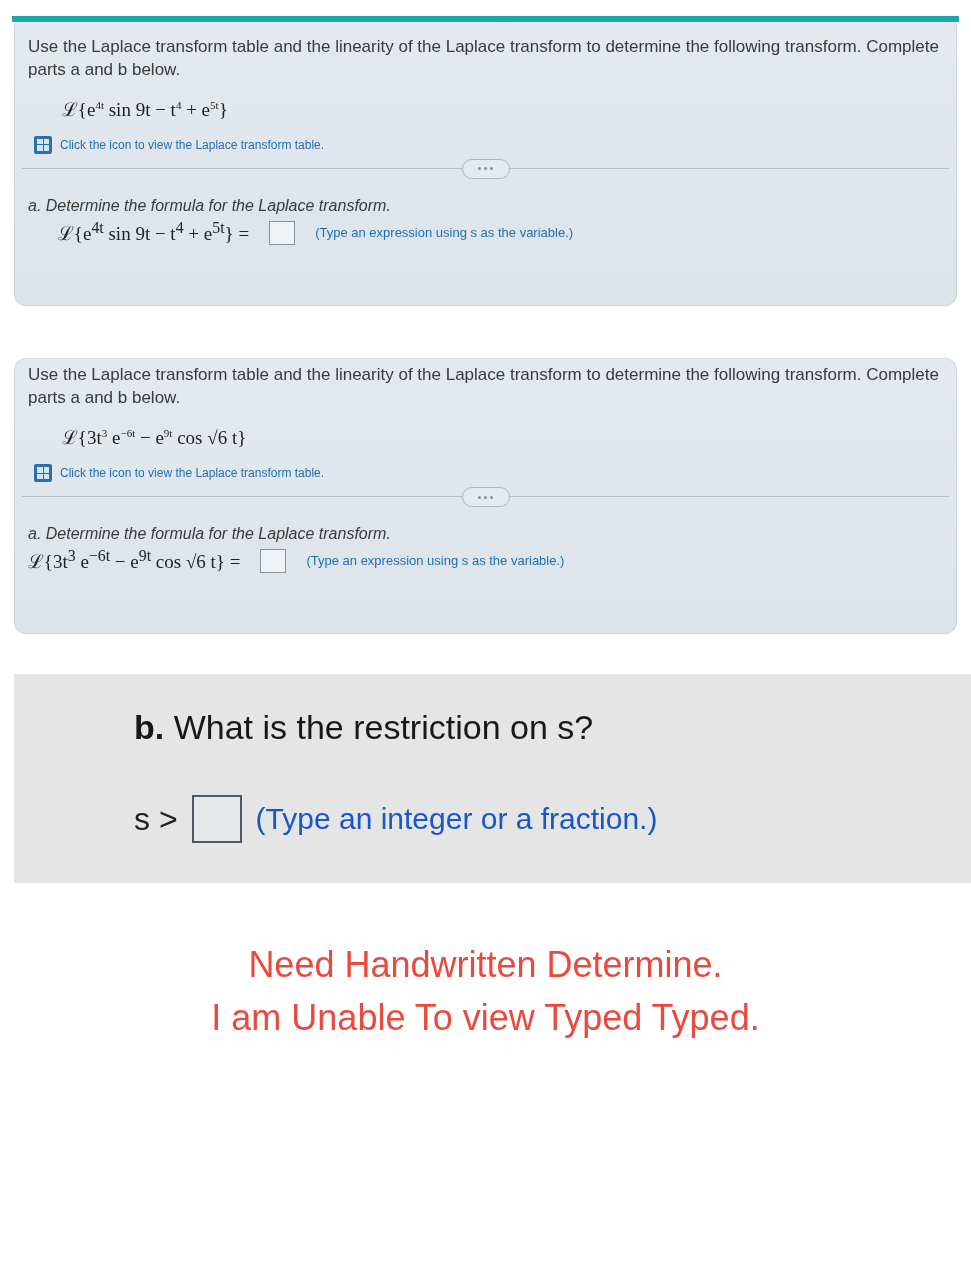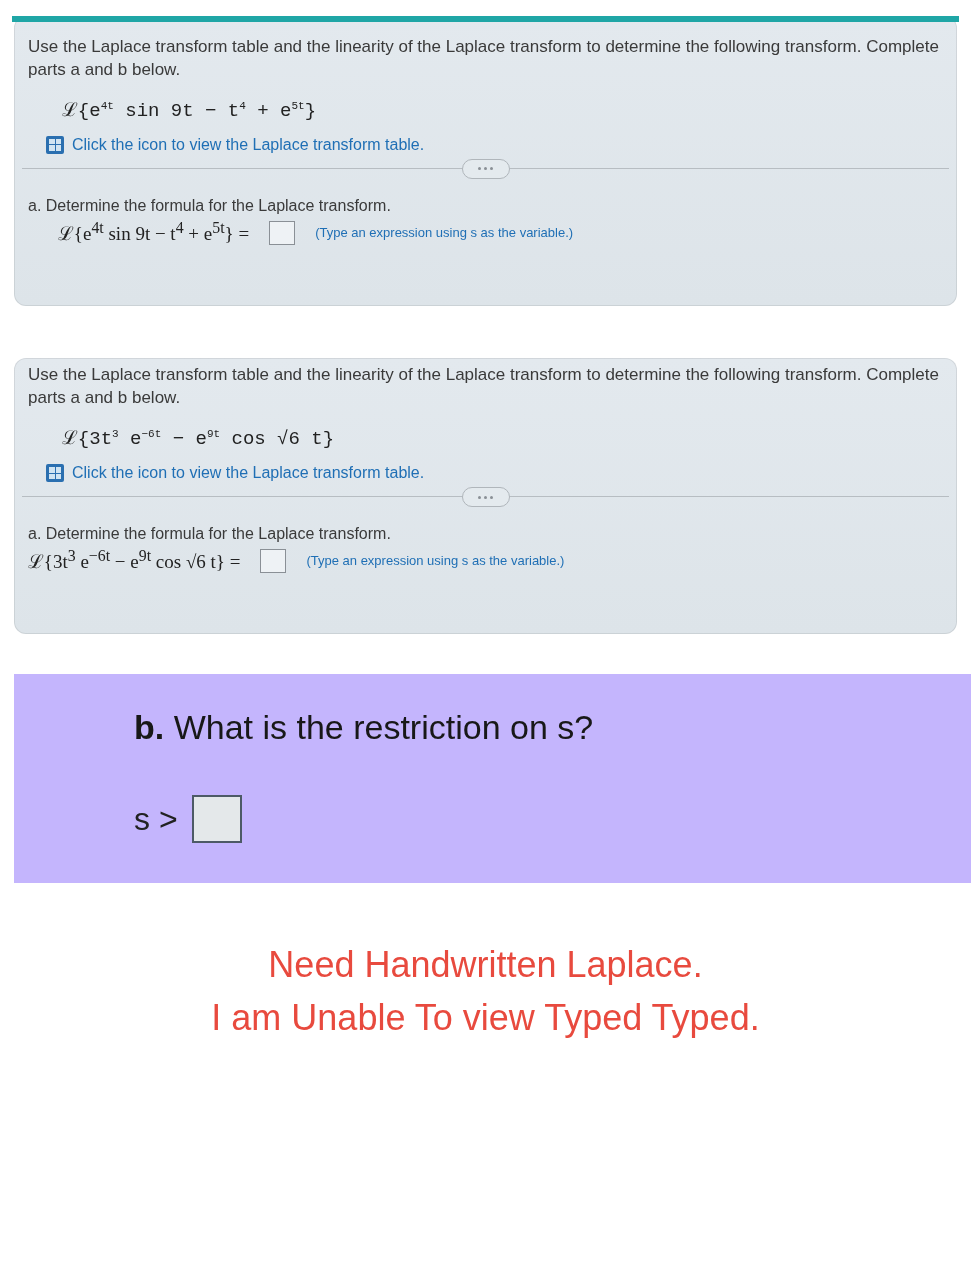--- a/index.html
+++ b/index.html
@@ -26,29 +26,29 @@
   .instr {
     font-size: 17px;
     color: #3a3a3a;
     padding: 6px 14px 4px 14px;
     line-height: 1.35;
   }
   .expr {
     font-size: 19px;
     color: #222;
     padding: 10px 14px 6px 48px;
-    font-family: Liberation Mono, monospace;
+    font-family: Liberation Serif, serif;
   }
   .expr sup { font-size: 11px; vertical-align: super; }
   .link-row {
     display: flex;
     align-items: center;
     gap: 8px;
-    padding: 8px 14px 14px 32px;
-    font-size: 16px;
+    padding: 8px 14px 14px 20px;
+    font-size: 12px;
     color: #1f6fb5;
   }
   .table-icon {
     width: 18px;
     height: 18px;
     border: 2px solid #2a6fb0;
     border-radius: 2px;
     display: grid;
     grid-template-columns: 1fr 1fr;
     grid-template-rows: 1fr 1fr;
@@ -75,20 +75,21 @@
     margin: -10px auto 18px auto;
     position: relative;
   }
   .dots-pill span {
     width: 3px; height: 3px; background: #8a9096; border-radius: 50%;
   }
   .qline {
     font-size: 16px;
     color: #3a3a3a;
     padding: 0 14px 2px 14px;
+    font-style: italic;
   }
   .answer-line {
     display: flex;
     align-items: center;
     gap: 20px;
     font-family: "Times New Roman", serif;
     font-size: 19px;
     color: #222;
     padding: 2px 14px 0 44px;
     flex-wrap: wrap;
@@ -101,21 +102,21 @@
   .answer-box {
     width: 26px;
     height: 24px;
     border: 1px solid #8a9096;
     background: #eef2f5;
   }
 
   
   .panel-b {
     margin: 40px 0 0 14px;
-    background: #c4b5fd;
+    background: #e5e5e5;
     padding: 34px 20px 40px 120px;
   }
   .b-title {
     font-size: 34px;
     color: #181818;
     font-weight: 500;
   }
   .b-title b { font-weight: 700; }
   .b-row {
     display: flex;
@@ -200,19 +201,20 @@
   </div>
 </div>
 
 <div class="panel-b">
   <div class="b-title">
     <b>b.</b><span> What is the restriction on s?</span>
   </div>
   <div class="b-row">
     <span>s &gt;</span>
     <span class="b-box"></span>
+    <span class="b-hint">(Type an integer or a fraction.)</span>
   </div>
 </div>
 
 <div class="red-note">
-  <div>Need Handwritten Laplace.</div>
+  <div>Need Handwritten Determine.</div>
   <div>I am Unable To view Typed Typed.</div>
 </div>
 
 </body></html>

